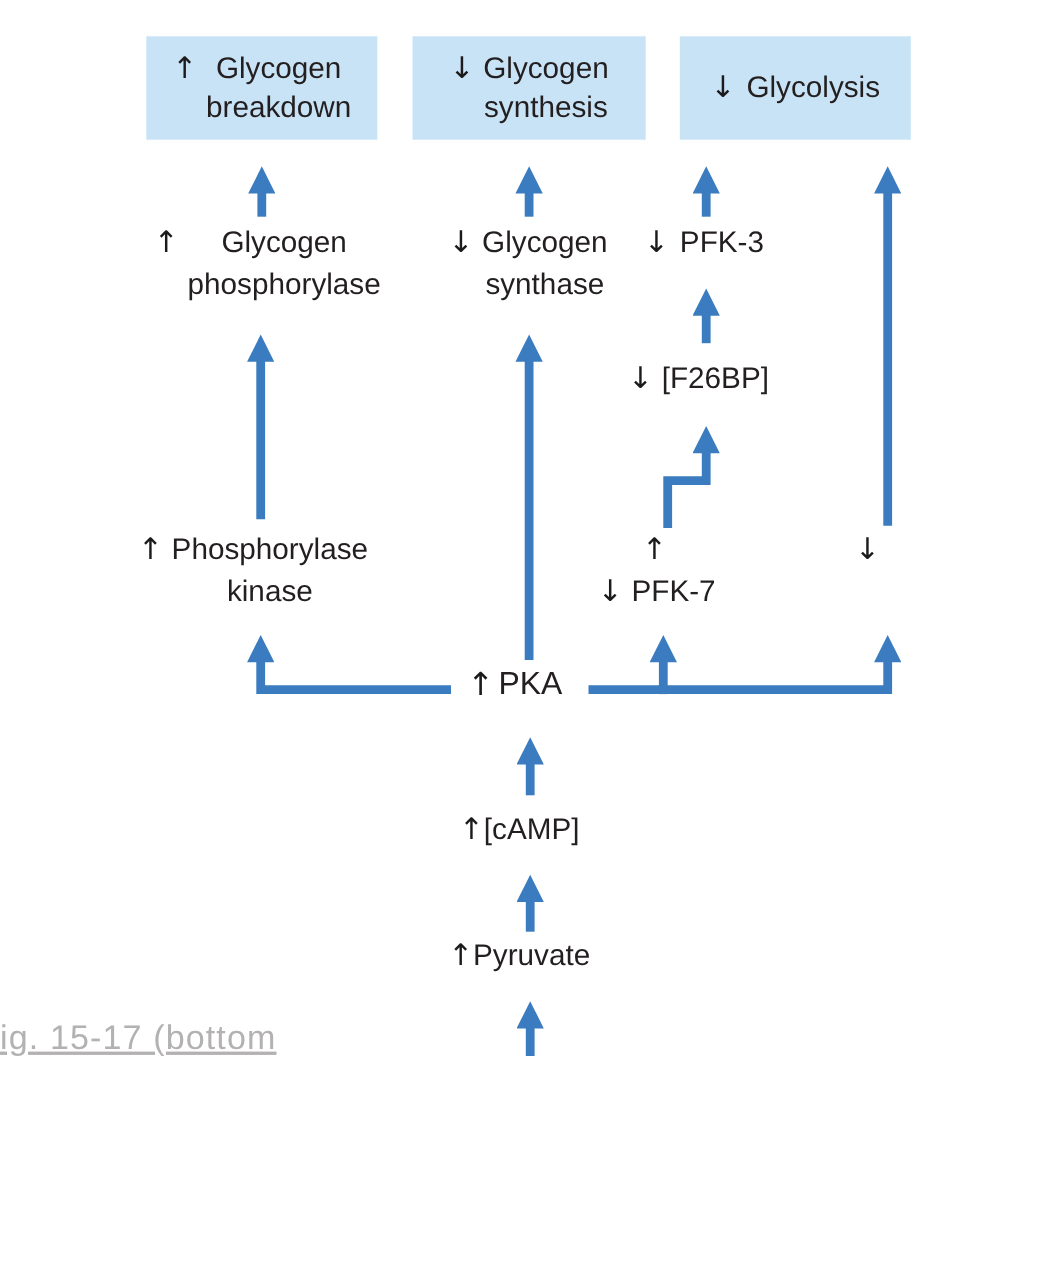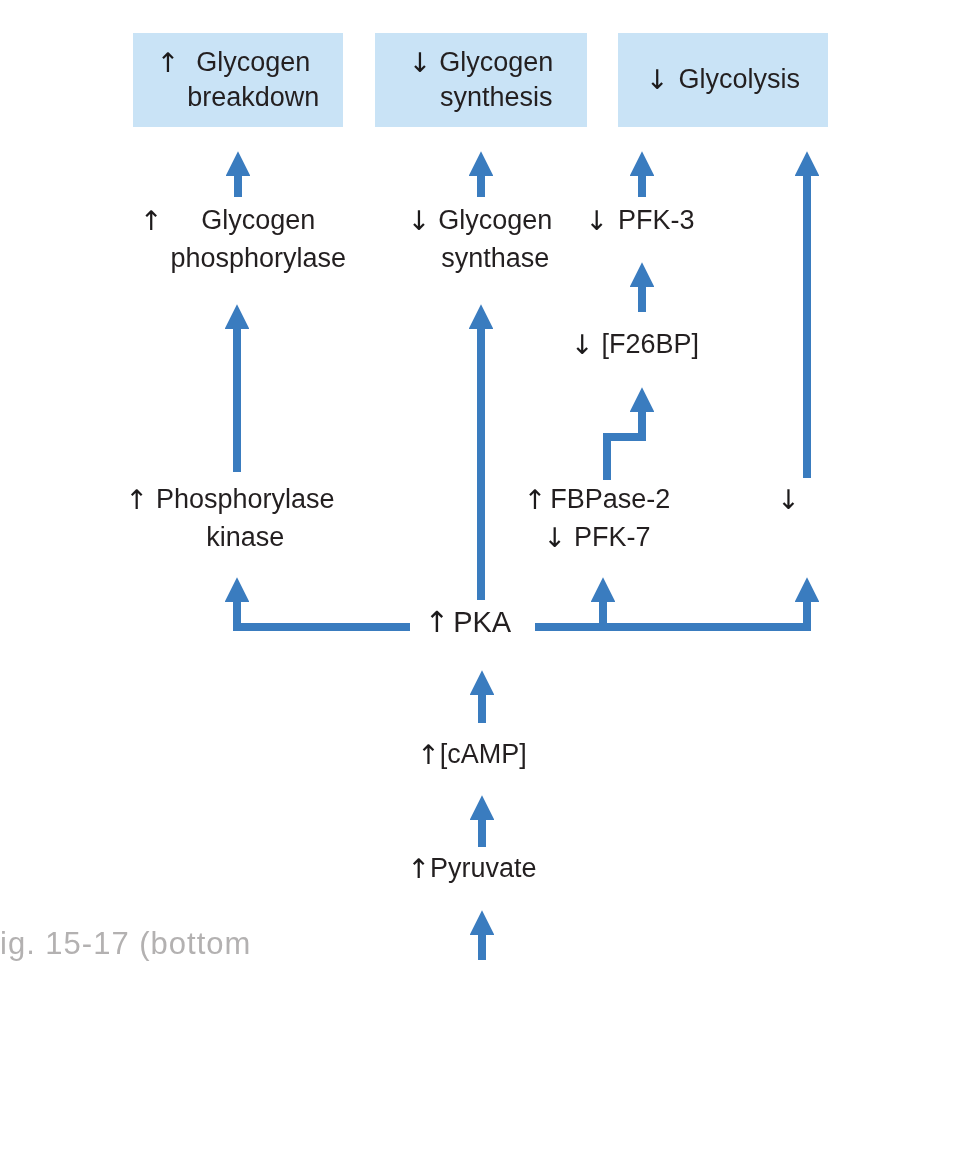--- a/index.html
+++ b/index.html
@@ -124,21 +124,20 @@
 
   <div class="node" style="left:555px; top:326px; width:160px;">
     <span class="glyph gap8">↓</span>
     <span class="lbl">[F26BP]</span>
   </div>
 
   <div class="node" style="left:507px; top:481px; width:180px;">
     <span class="col">
       <span class="row">
         <span class="glyph gap4">↑</span>
-        <span class="lbl">FBPase-2</span>
       </span>
       <span class="row">
         <span class="glyph gap8">↓</span>
         <span class="lbl">PFK-7</span>
       </span>
     </span>
   </div>
 
   <div class="node" style="left:700px; top:481px; width:185px;">
     <span class="glyph gap8">↓</span>
@@ -159,15 +158,15 @@
     <span class="glyph">↑</span>
     <span class="lbl">[cAMP]</span>
   </div>
 
   <div class="node" style="left:394px; top:850px; width:156px;">
     <span class="glyph">↑</span>
     <span class="lbl">Pyruvate</span>
   </div>
 
 
-  <div class="caption" style="left:0px; top:926px; color:#b3b1b1;">ig. 15-17 (bottom</div>
+  <div class="caption" style="left:0px; top:926px; color:#b3b1b1;text-decoration:underline;">ig. 15-17 (bottom</div>
 
 </div>
 
 </body></html>

